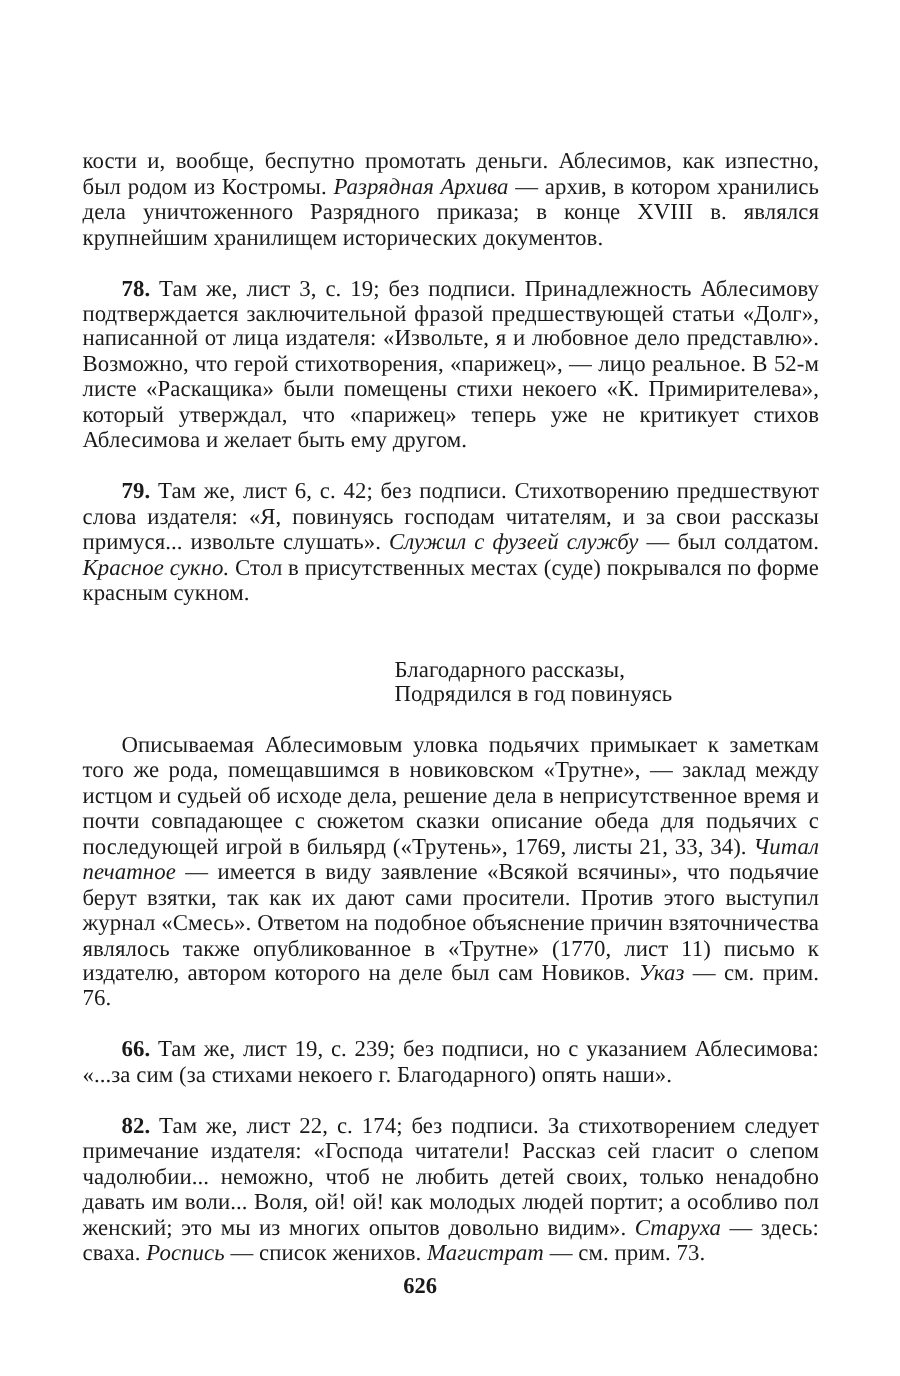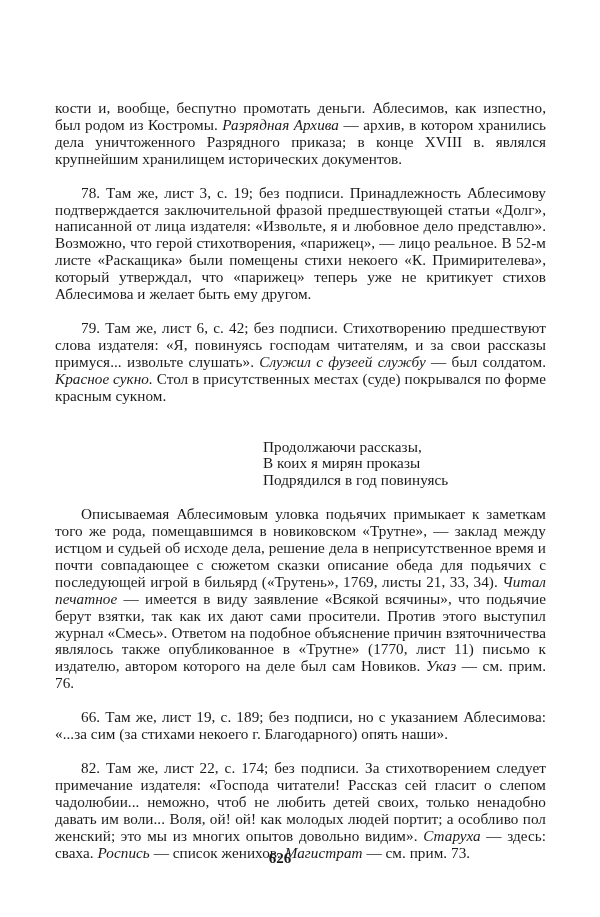--- a/index.html
+++ b/index.html
@@ -28,21 +28,21 @@
     }
     .para {
       margin: 0;
       text-indent: 26px;
       hyphens: manual;
     }
     .para.first {
       text-indent: 0;
     }
     .gap { height: 17px; }
-    .num { font-weight: normal; }
+    .num { font-weight: bold; }
     .it { font-style: italic; }
     .verse {
       margin: 0;
       padding-left: 208px;
       text-align: left;
     }
     .verse .line { display: block; }
     .verse .etc {
       display: block;
       padding-left: 144px;
@@ -72,32 +72,31 @@
   <div class="gap"></div>
 
   <p class="para"><span class="num">79.</span><span> Там же, лист 6, с. 42; без подписи. Стихотворению предшествуют слова издателя: «Я, повинуясь господам читателям, и за свои рассказы примуся... извольте слушать». </span><span class="it">Служил с фузеей службу</span><span> — был солдатом. </span><span class="it">Красное сукно.</span><span> Стол в присутственных местах (суде) покрывался по форме красным сукном.</span></p>
 
   <div class="gap"></div>
 
 
   <div class="gap"></div>
 
   <div class="verse">
-    <span class="line">Продолжаючи рассказы,</span>
-    <span class="line">В коих я мирян проказы</span>
+    <span class="line">Благодарного рассказы,</span>
     <span class="line">Подрядился в год повинуясь</span>
   </div>
 
   <div class="gap"></div>
 
   <p class="para"><span>Описываемая Аблесимовым уловка подьячих примыкает к заметкам того же рода, помещавшимся в новиковском «Трутне», — заклад между истцом и судьей об исходе дела, решение дела в неприсутственное время и почти совпадающее с сюжетом сказки описание обеда для подьячих с последующей игрой в бильярд («Трутень», 1769, листы 21, 33, 34). </span><span class="it">Читал печатное</span><span> — имеется в виду заявление «Всякой всячины», что подьячие берут взятки, так как их дают сами просители. Против этого выступил журнал «Смесь». Ответом на подобное объяснение причин взяточничества являлось также опубликованное в «Трутне» (1770, лист 11) письмо к издателю, автором которого на деле был сам Новиков. </span><span class="it">Указ</span><span> — см. прим. 76.</span></p>
 
   <div class="gap"></div>
 
-  <p class="para"><span class="num">66.</span><span> Там же, лист 19, с. 189; без подписи, но с указанием Аблесимова: «...за сим (за стихами некоего г. Благодарного) опять наши».</span></p>
+  <p class="para"><span class="num">66.</span><span> Там же, лист 19, с. 239; без подписи, но с указанием Аблесимова: «...за сим (за стихами некоего г. Благодарного) опять наши».</span></p>
 
   <div class="gap"></div>
 
   <p class="para"><span class="num">82.</span><span> Там же, лист 22, с. 174; без подписи. За стихотворением следует примечание издателя: «Господа читатели! Рассказ сей гласит о слепом чадолюбии... неможно, чтоб не любить детей своих, только ненадобно давать им воли... Воля, ой! ой! как молодых людей портит; а особливо пол женский; это мы из многих опытов довольно видим». </span><span class="it">Старуха</span><span> — здесь: сваха. </span><span class="it">Роспись</span><span> — список женихов. </span><span class="it">Магистрат</span><span> — см. прим. 73.</span></p>
 
 </div>
 
 <div class="page-number">626</div>
 
 </body></html>

